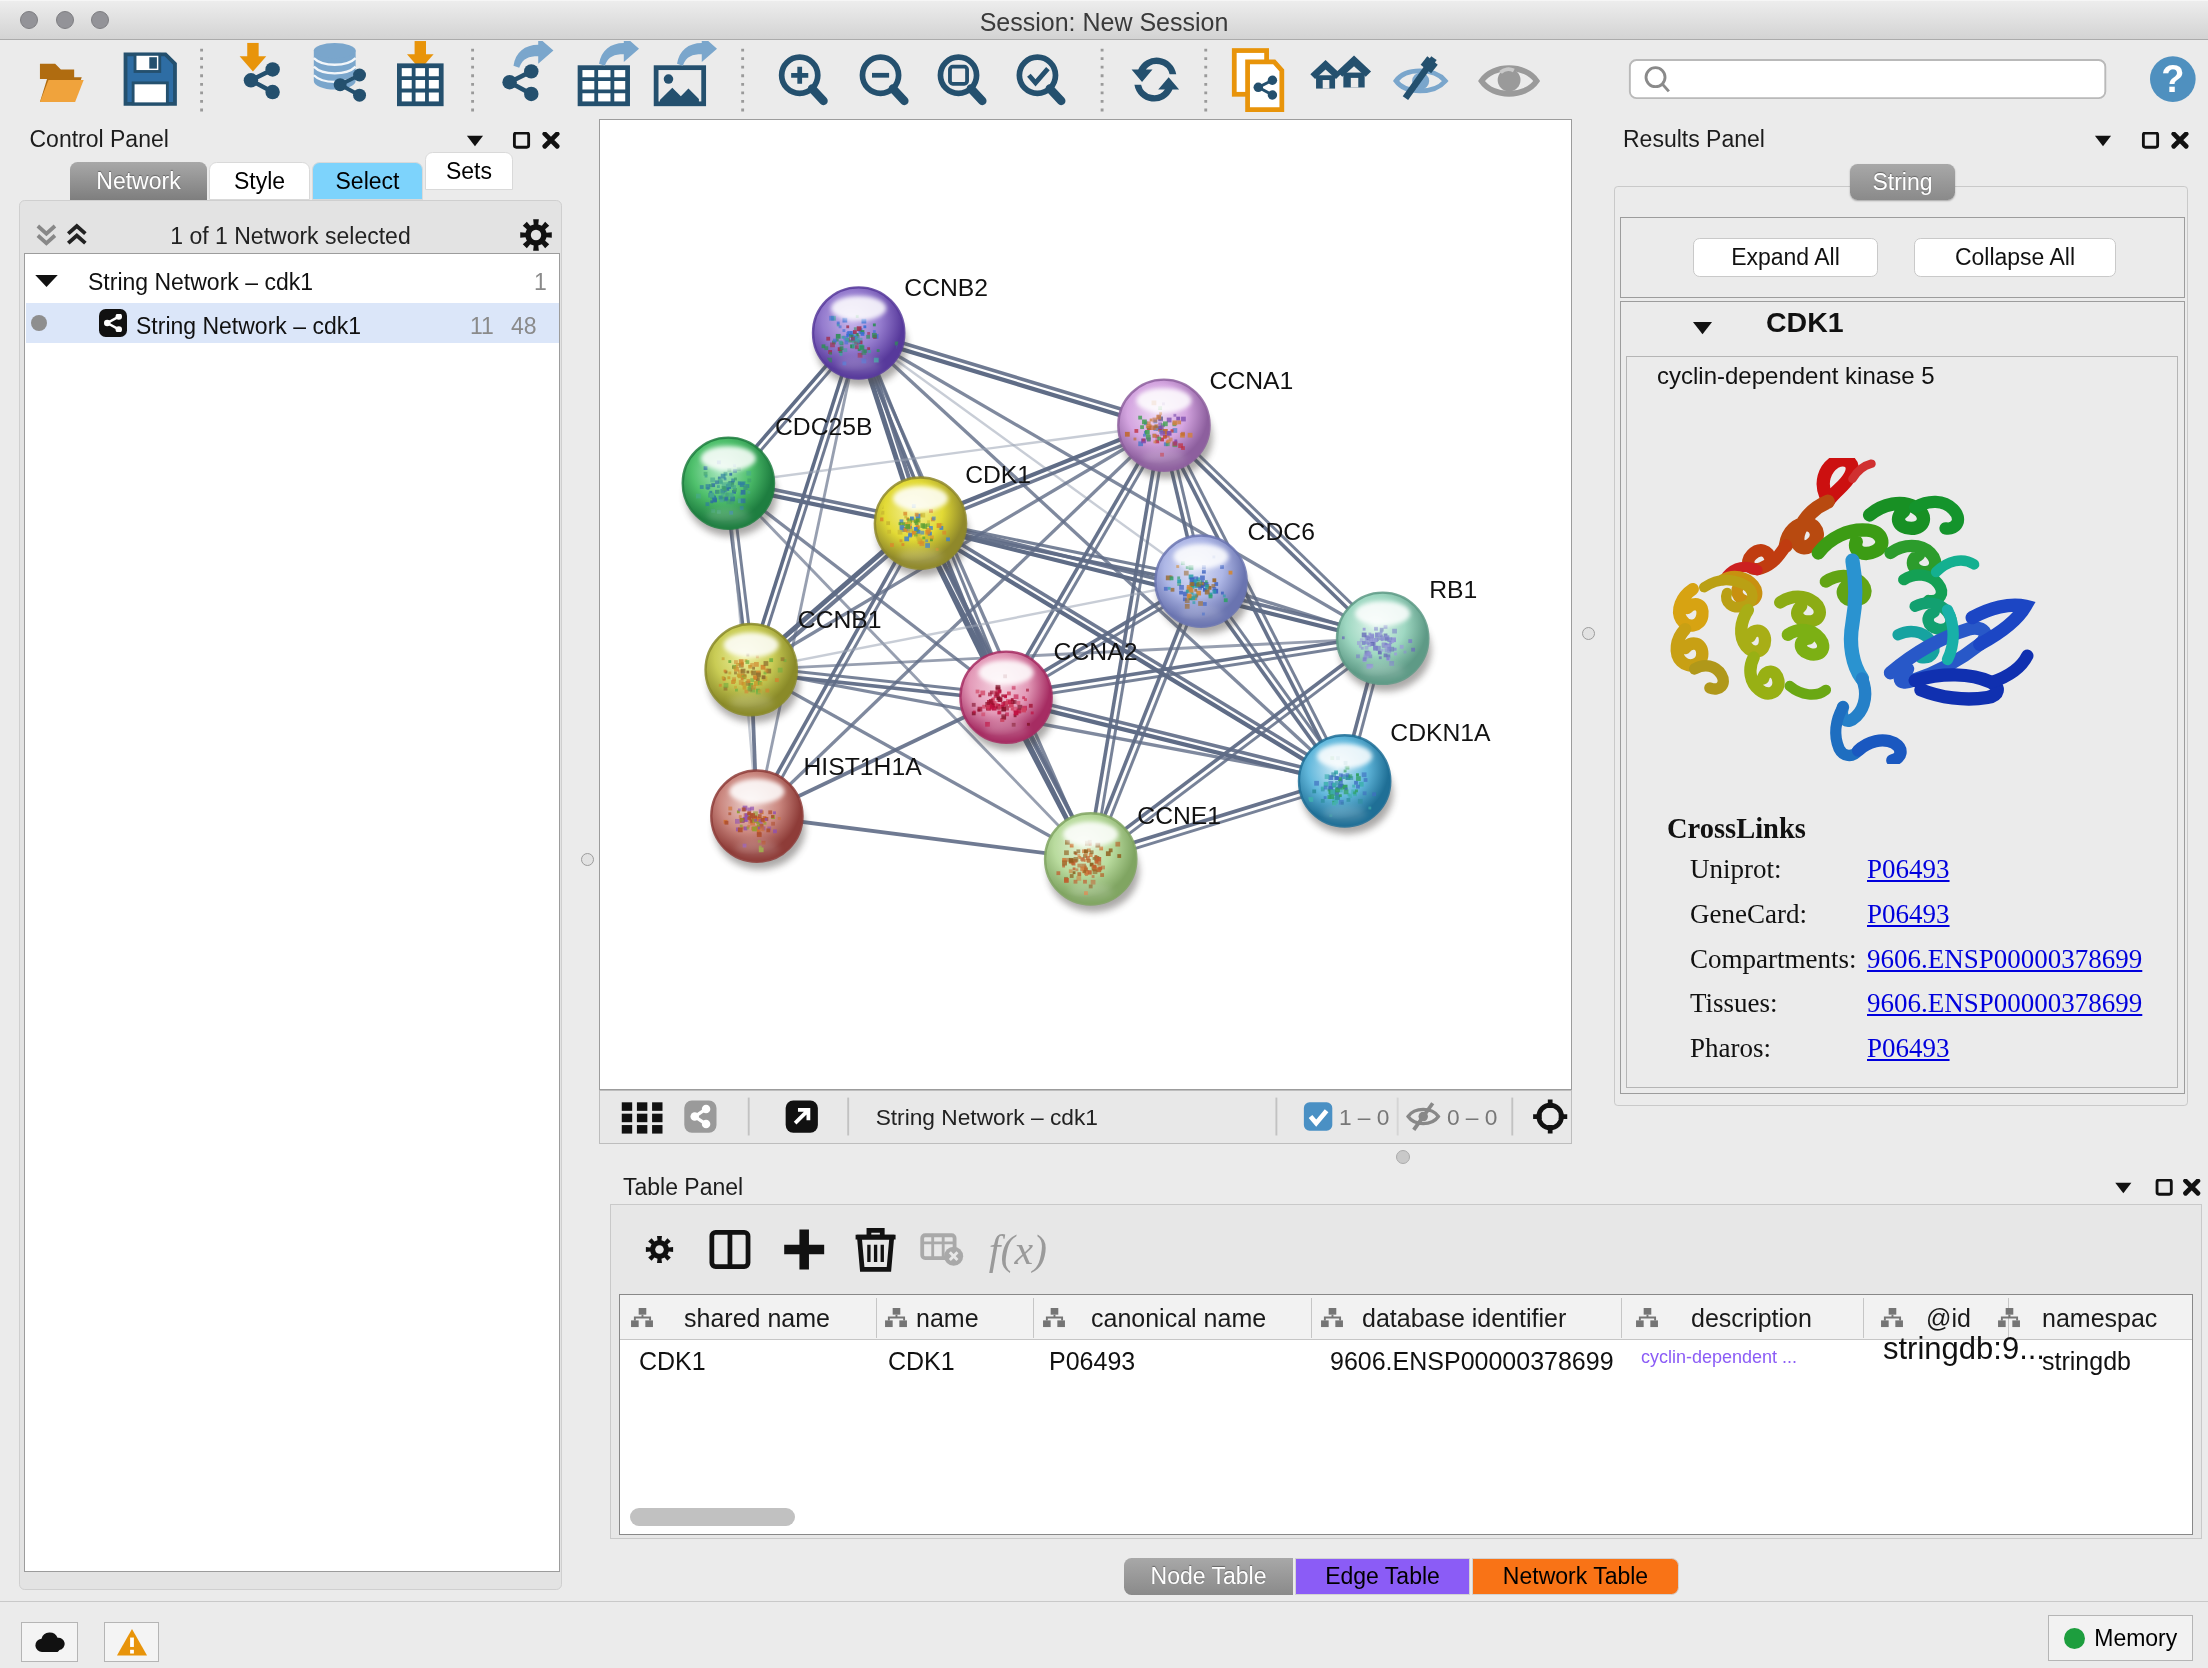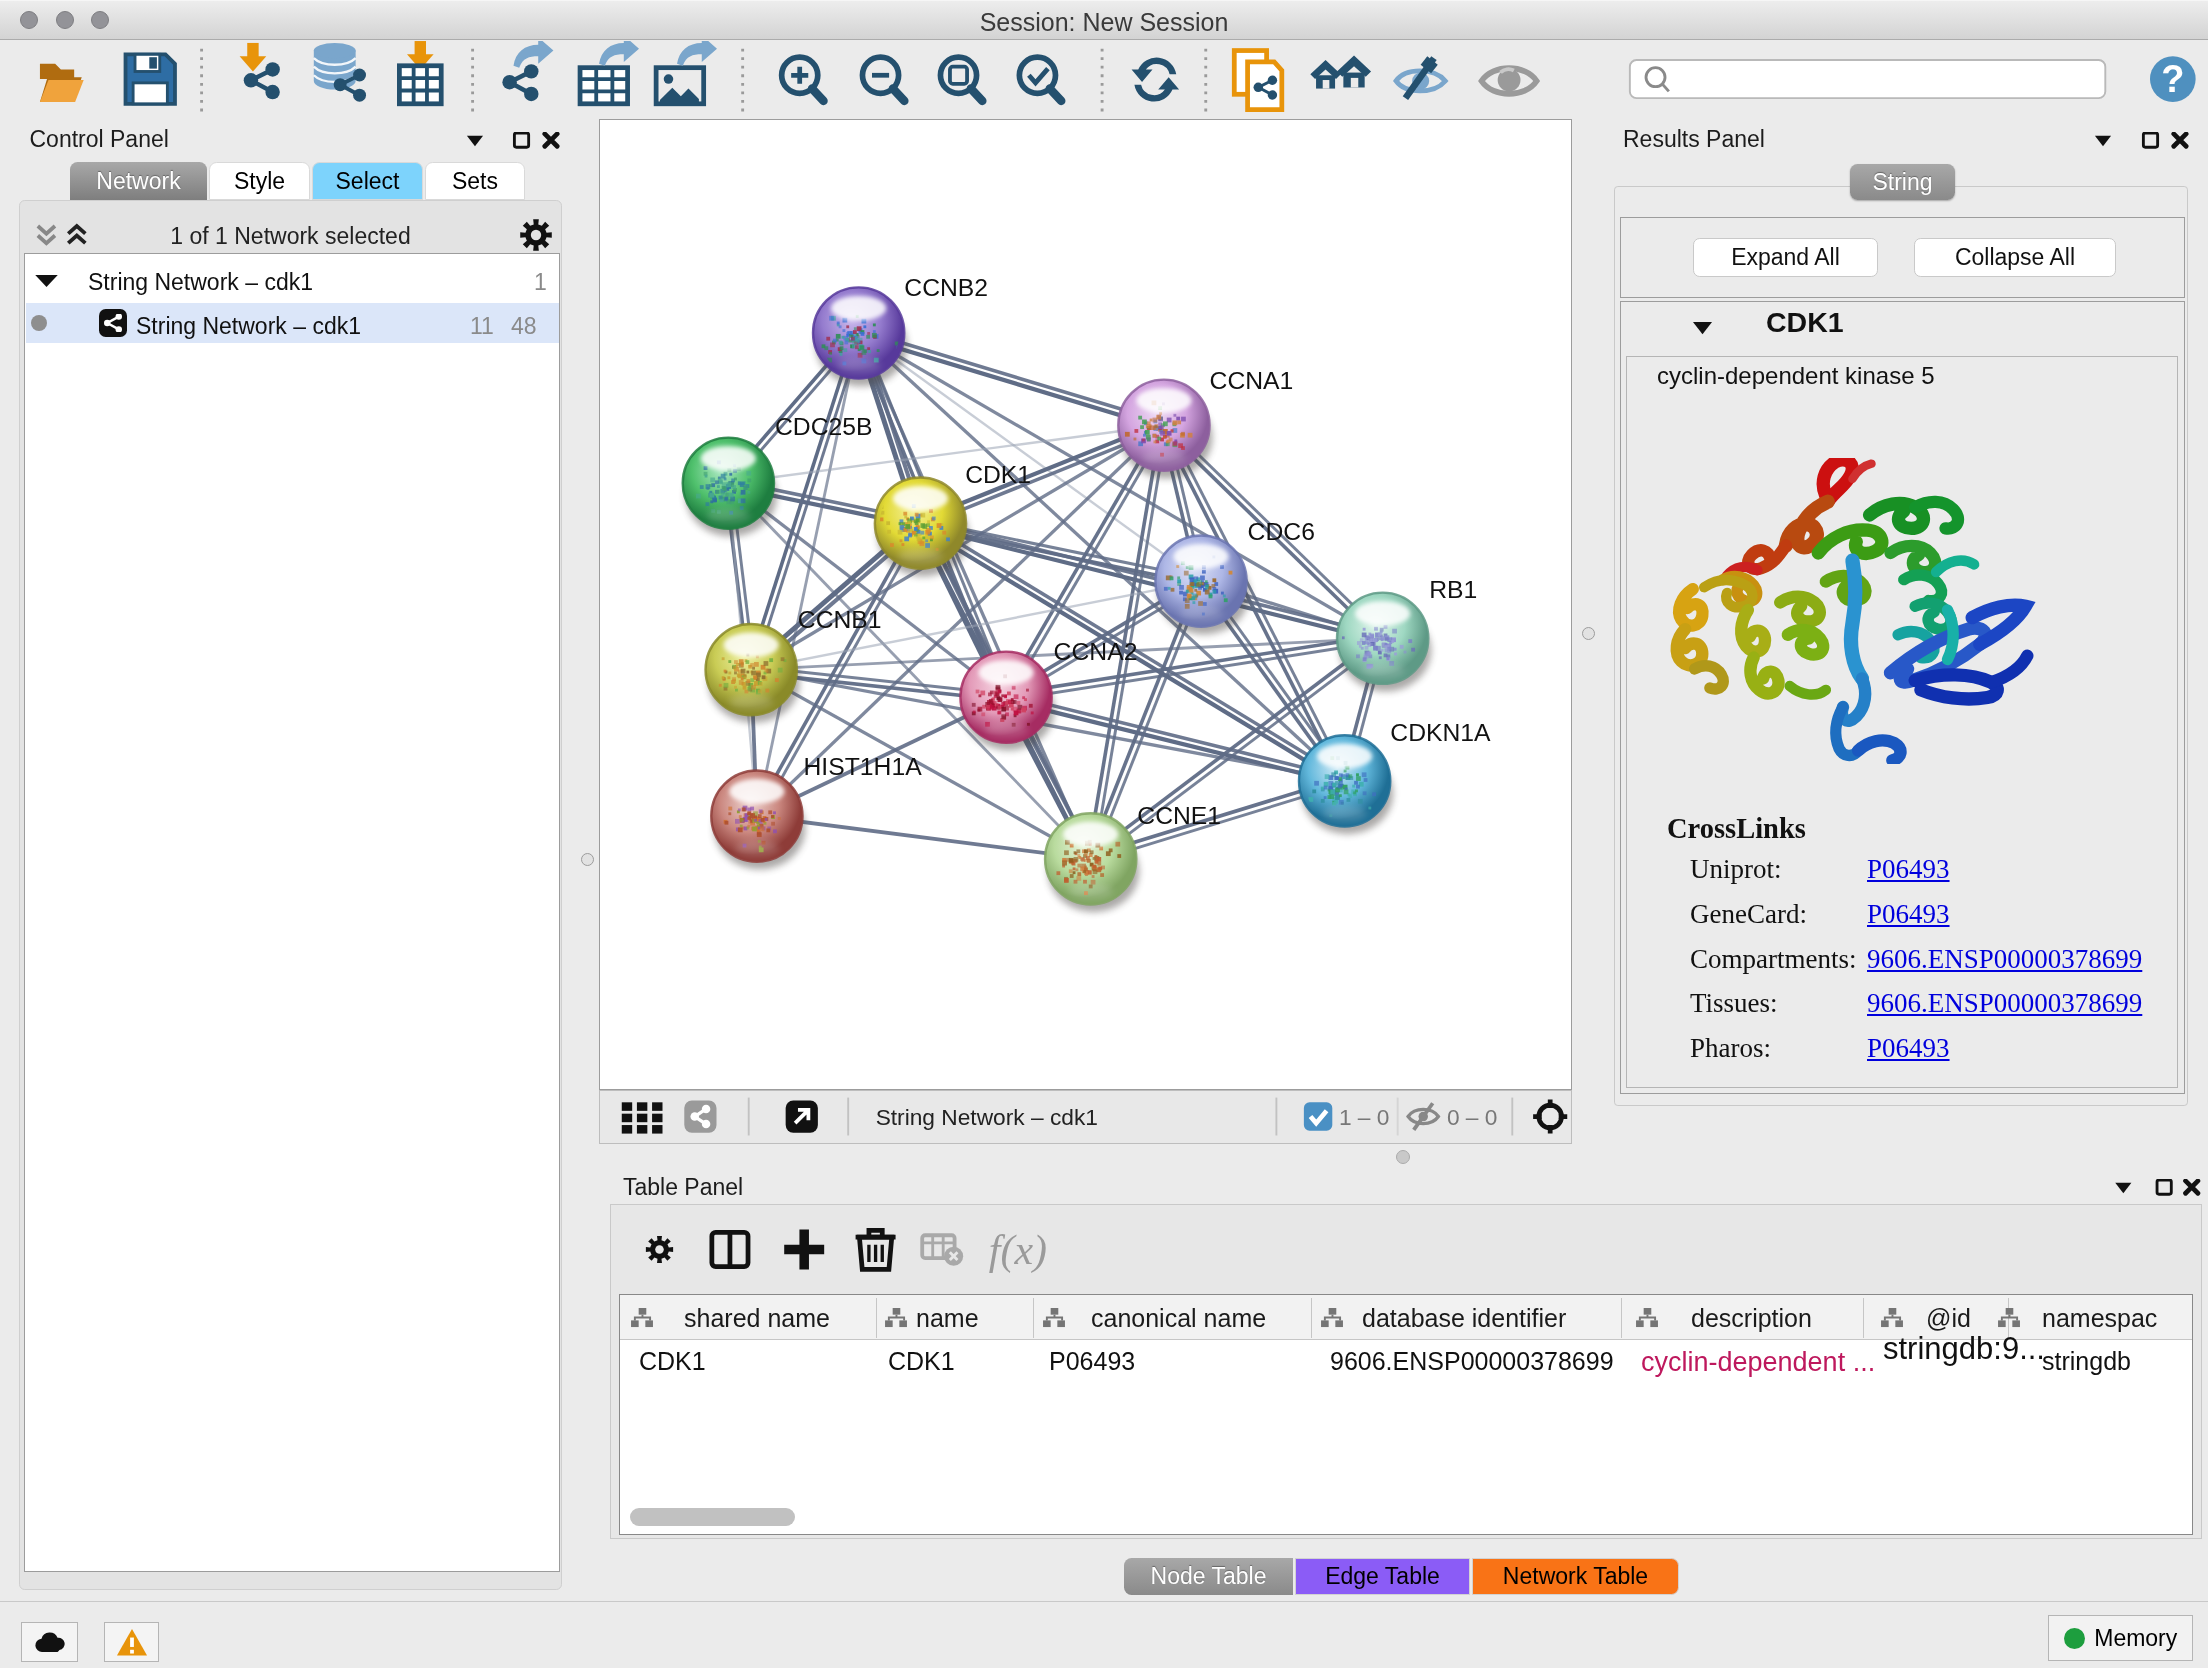--- a/index.html
+++ b/index.html
@@ -147,21 +147,21 @@
 </svg>
 <div class="abs pt" style="left:29.5px;top:126px">Control Panel</div>
 <svg class="abs" style="left:465px;top:132px" width="95" height="19" viewBox="0 0 100 20">
     <path d="M2 4 l17 0 -8.5 11z" fill="#111"></path>
     <rect x="52" y="1" width="15" height="15" fill="none" stroke="#111" stroke-width="3" rx="2"></rect>
     <path d="M84 2 l13 13 M97 2 l-13 13" stroke="#111" stroke-width="5" stroke-linecap="round"></path>
   </svg>
 <div class="tab" style="left:70px;top:162px;width:137px;height:38px;background:linear-gradient(#a8a8a8,#7e7e7e);border-radius:7.6px 7.6px 0 0;color:#fff;text-shadow:0 -1px 1px #666">Network</div>
 <div class="tab" style="left:209px;top:162px;width:101px;height:38px;background:#fff;border:1px solid #d9d9d9;border-radius:7.6px 7.6px 0 0">Style</div>
 <div class="tab" style="left:312px;top:162px;width:111px;height:38px;background:#7dd3fc;border:1px solid #d9d9d9;border-radius:7.6px 7.6px 0 0">Select</div>
-<div class="tab" style="left:425px;top:162px;width:100px;height:38px;background:#fff;border:1px solid #d9d9d9;border-radius:7.6px 7.6px 0 0">Sets</div>
+<div class="tab" style="left:425px;top:152px;width:88px;height:38px;background:#fff;border:1px solid #d9d9d9;border-radius:7.6px 7.6px 0 0">Sets</div>
 <div class="abs" style="left:19px;top:200px;width:543px;height:1390px;background:#e3e3e3;border:1px solid #cfcfcf;border-radius:5.7px"></div>
 <svg class="abs" style="left:35px;top:223px" width="114" height="25" viewBox="0 0 120 26" fill="none">
     <g stroke="#888" stroke-width="4">
       <path d="M3 3 l9 8 9 -8 M3 13 l9 8 9 -8"></path>
     </g>
     <g stroke="#222" stroke-width="4">
       <path d="M35 11 l9 -8 9 8 M35 21 l9 -8 9 8"></path>
     </g>
   </svg>
 <div class="abs" style="left:19px;top:223px;width:543px;height:28.5px;text-align:center;font-size:23px;color:#222">1 of 1 Network selected</div>
@@ -1662,21 +1662,21 @@
       <rect x="8" y="0" width="8" height="7"></rect>
       <rect x="0" y="13" width="8" height="7"></rect>
       <rect x="15" y="13" width="8" height="7"></rect>
       <path d="M12 7 v3 M4 13 v-3 h16 v3" stroke="#757575" stroke-width="2" fill="none"></path>
     </g>
   </svg>
 <div class="abs" style="left:639px;top:1347px;font-size:25px;color:#111">CDK1</div>
 <div class="abs" style="left:888px;top:1347px;font-size:25px;color:#111">CDK1</div>
 <div class="abs" style="left:1049px;top:1347px;font-size:25px;color:#111">P06493</div>
 <div class="abs" style="left:1330px;top:1347px;font-size:25px;color:#111">9606.ENSP00000378699</div>
-<div class="abs" style="left:1641px;top:1347px;font-size:27px;color:#be185d">cyclin-dependent ...</div>
+<div class="abs" style="left:1641px;top:1347px;font-size:18px;color:#8b5cf6">cyclin-dependent ...</div>
 <div class="abs" style="left:1883px;top:1331px;font-size:31px;color:#111">stringdb:9...</div>
 <div class="abs" style="left:2042px;top:1347px;font-size:25px;color:#111">stringdb</div>
 <div class="abs" style="left:630px;top:1508px;width:165px;height:18px;background:#c1c1c1;border-radius:9.5px"></div>
 <div class="tab" style="left:1124px;top:1558px;width:169px;height:37px;background:linear-gradient(#a8a8a8,#8a8a8a);border-radius:7.6px 0 0 7.6px;color:#fff;text-shadow:0 -1px 1px #666">Node Table</div>
 <div class="tab" style="left:1295px;top:1558px;width:175px;height:37px;background:#8b5cf6;border:1px solid #d2d2d2">Edge Table</div>
 <div class="tab" style="left:1472px;top:1558px;width:207px;height:37px;background:#f97316;border:1px solid #d2d2d2;border-radius:0 7.6px 7.6px 0">Network Table</div>
 <div class="abs" style="left:0;top:1601px;width:2208px;height:68px;background:#ebebeb;border-top:1px solid #c9c9c9"></div>
 <div class="abs" style="left:21px;top:1622px;width:57px;height:40px;background:#f4f4f4;border:1px solid #b5b5b5;display:flex;align-items:center;justify-content:center">
 <svg width="34" height="23" viewBox="0 0 36 24">
       <path d="M10 22 a7 7 0 0 1 -1 -14 a9 9 0 0 1 17 -1 a6.5 6.5 0 0 1 2 13 a4 4 0 0 1 -2 2z" fill="#111"></path>

